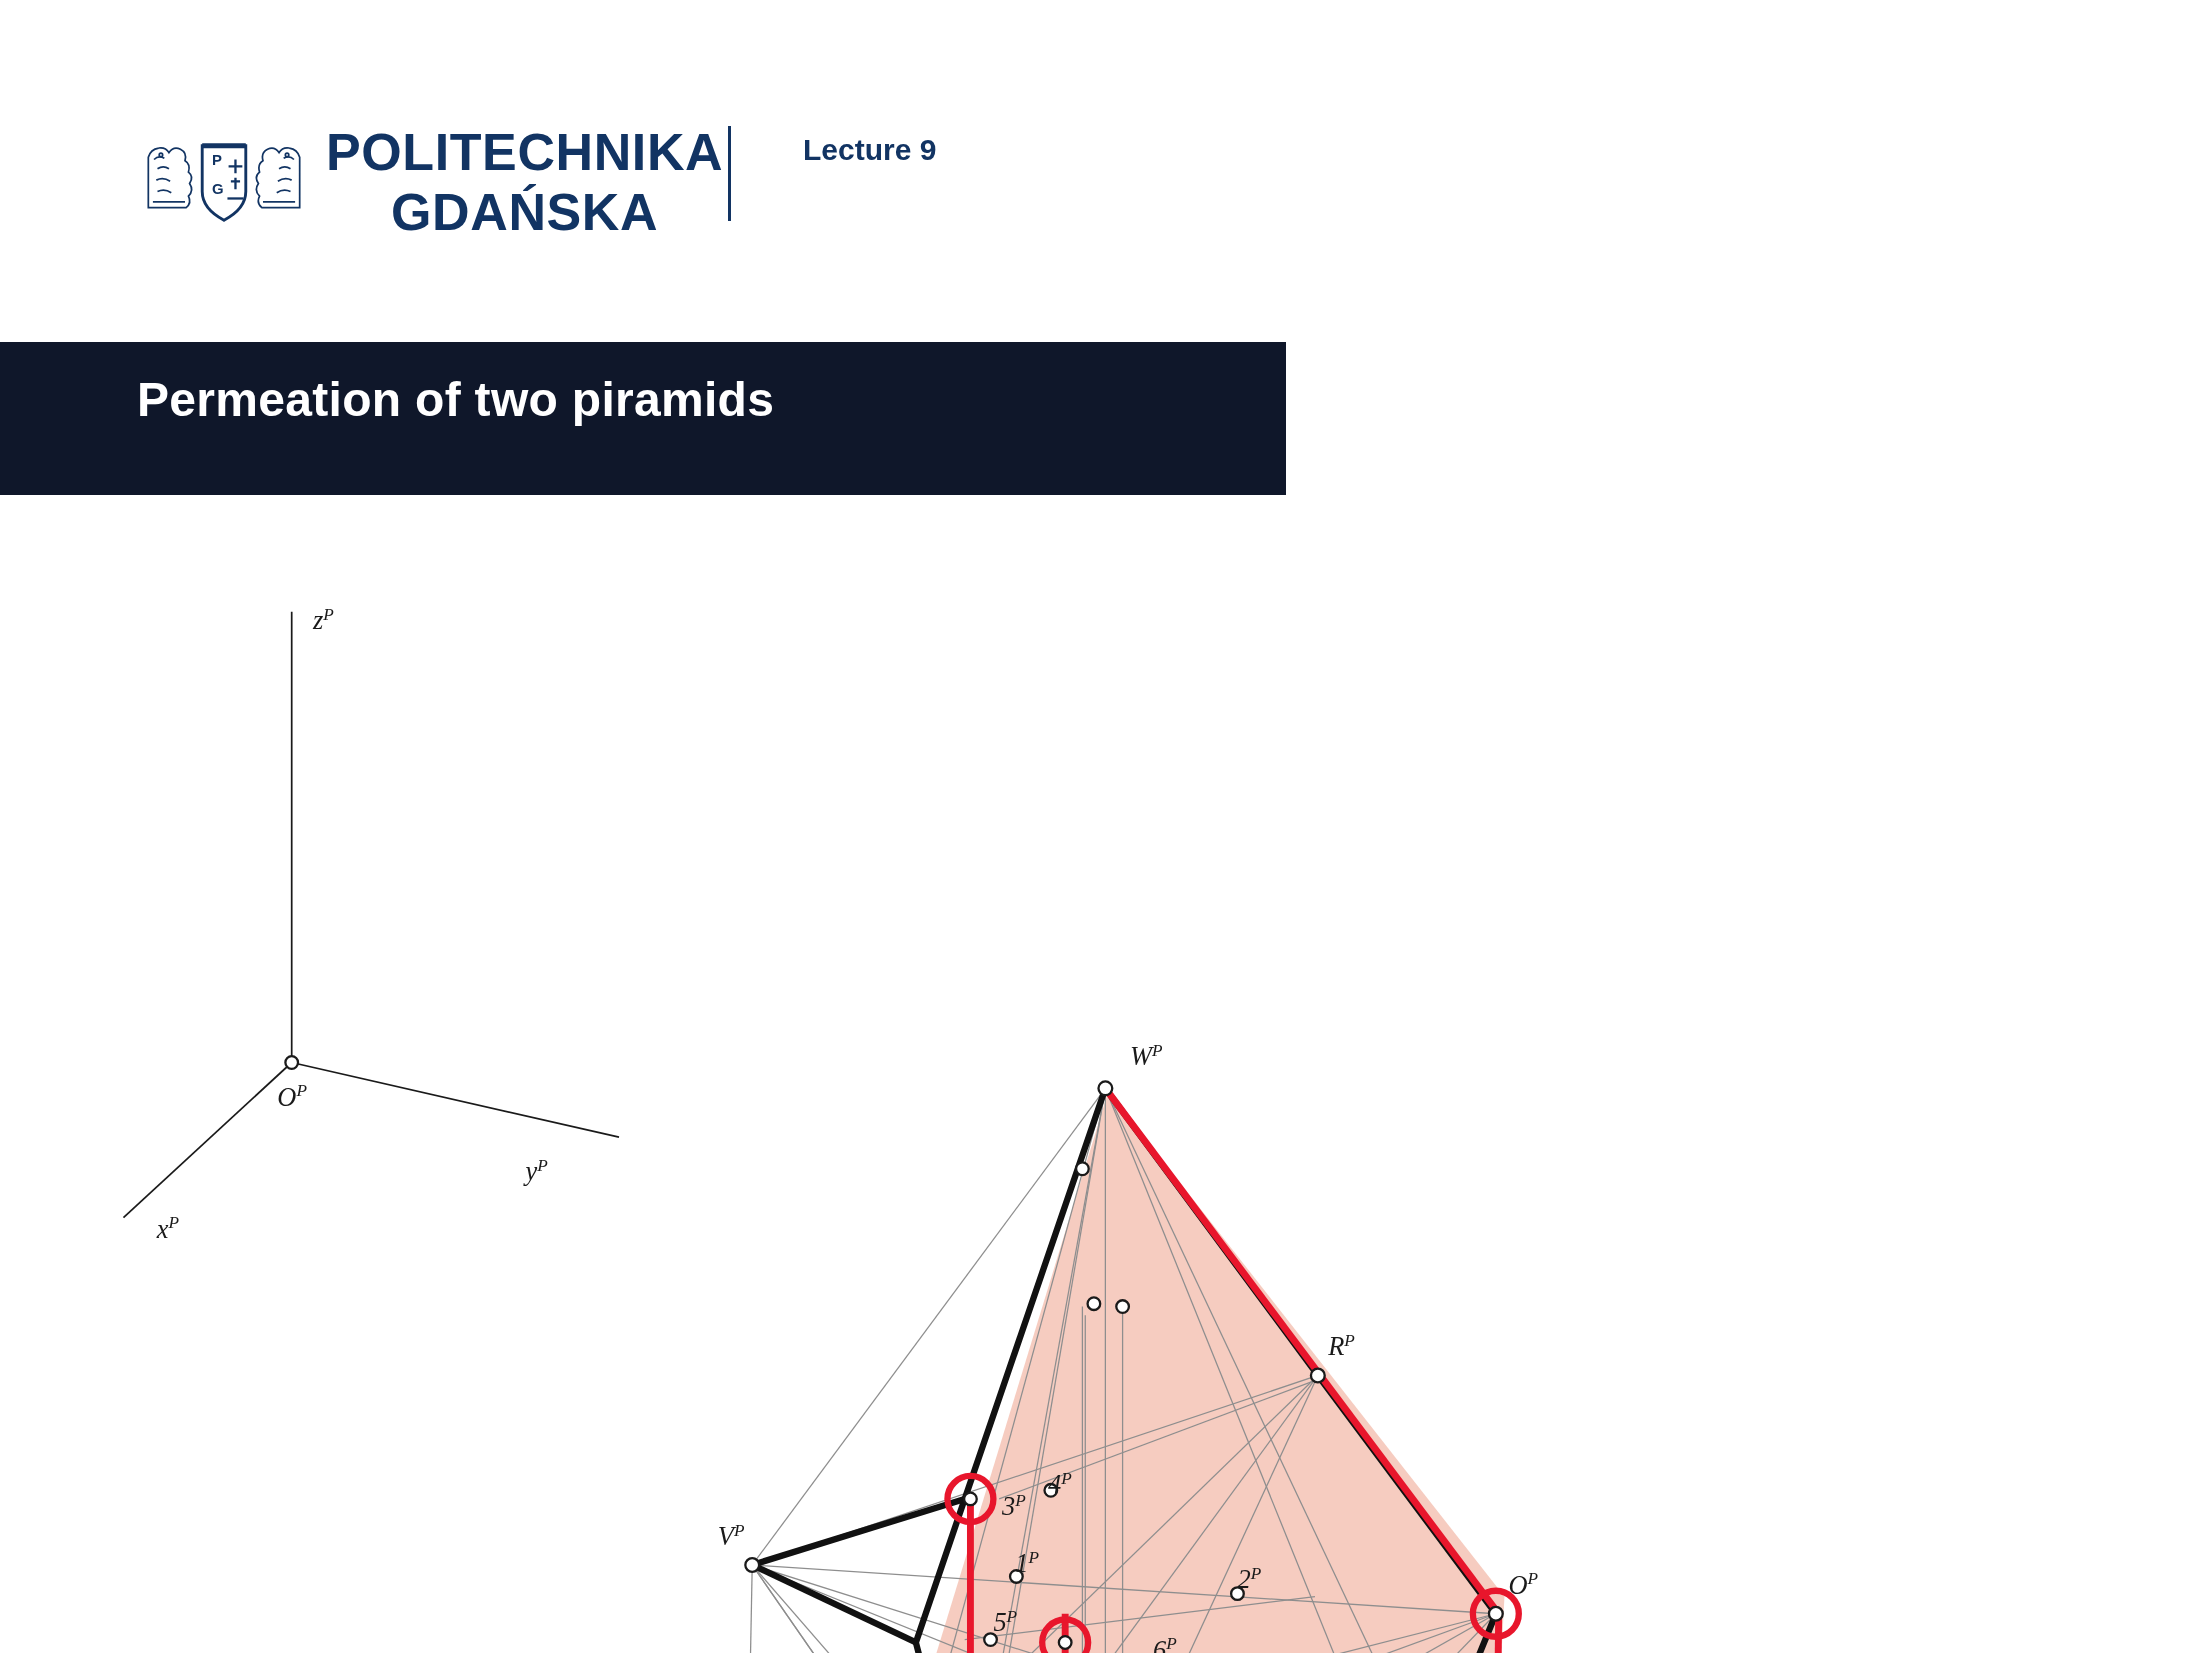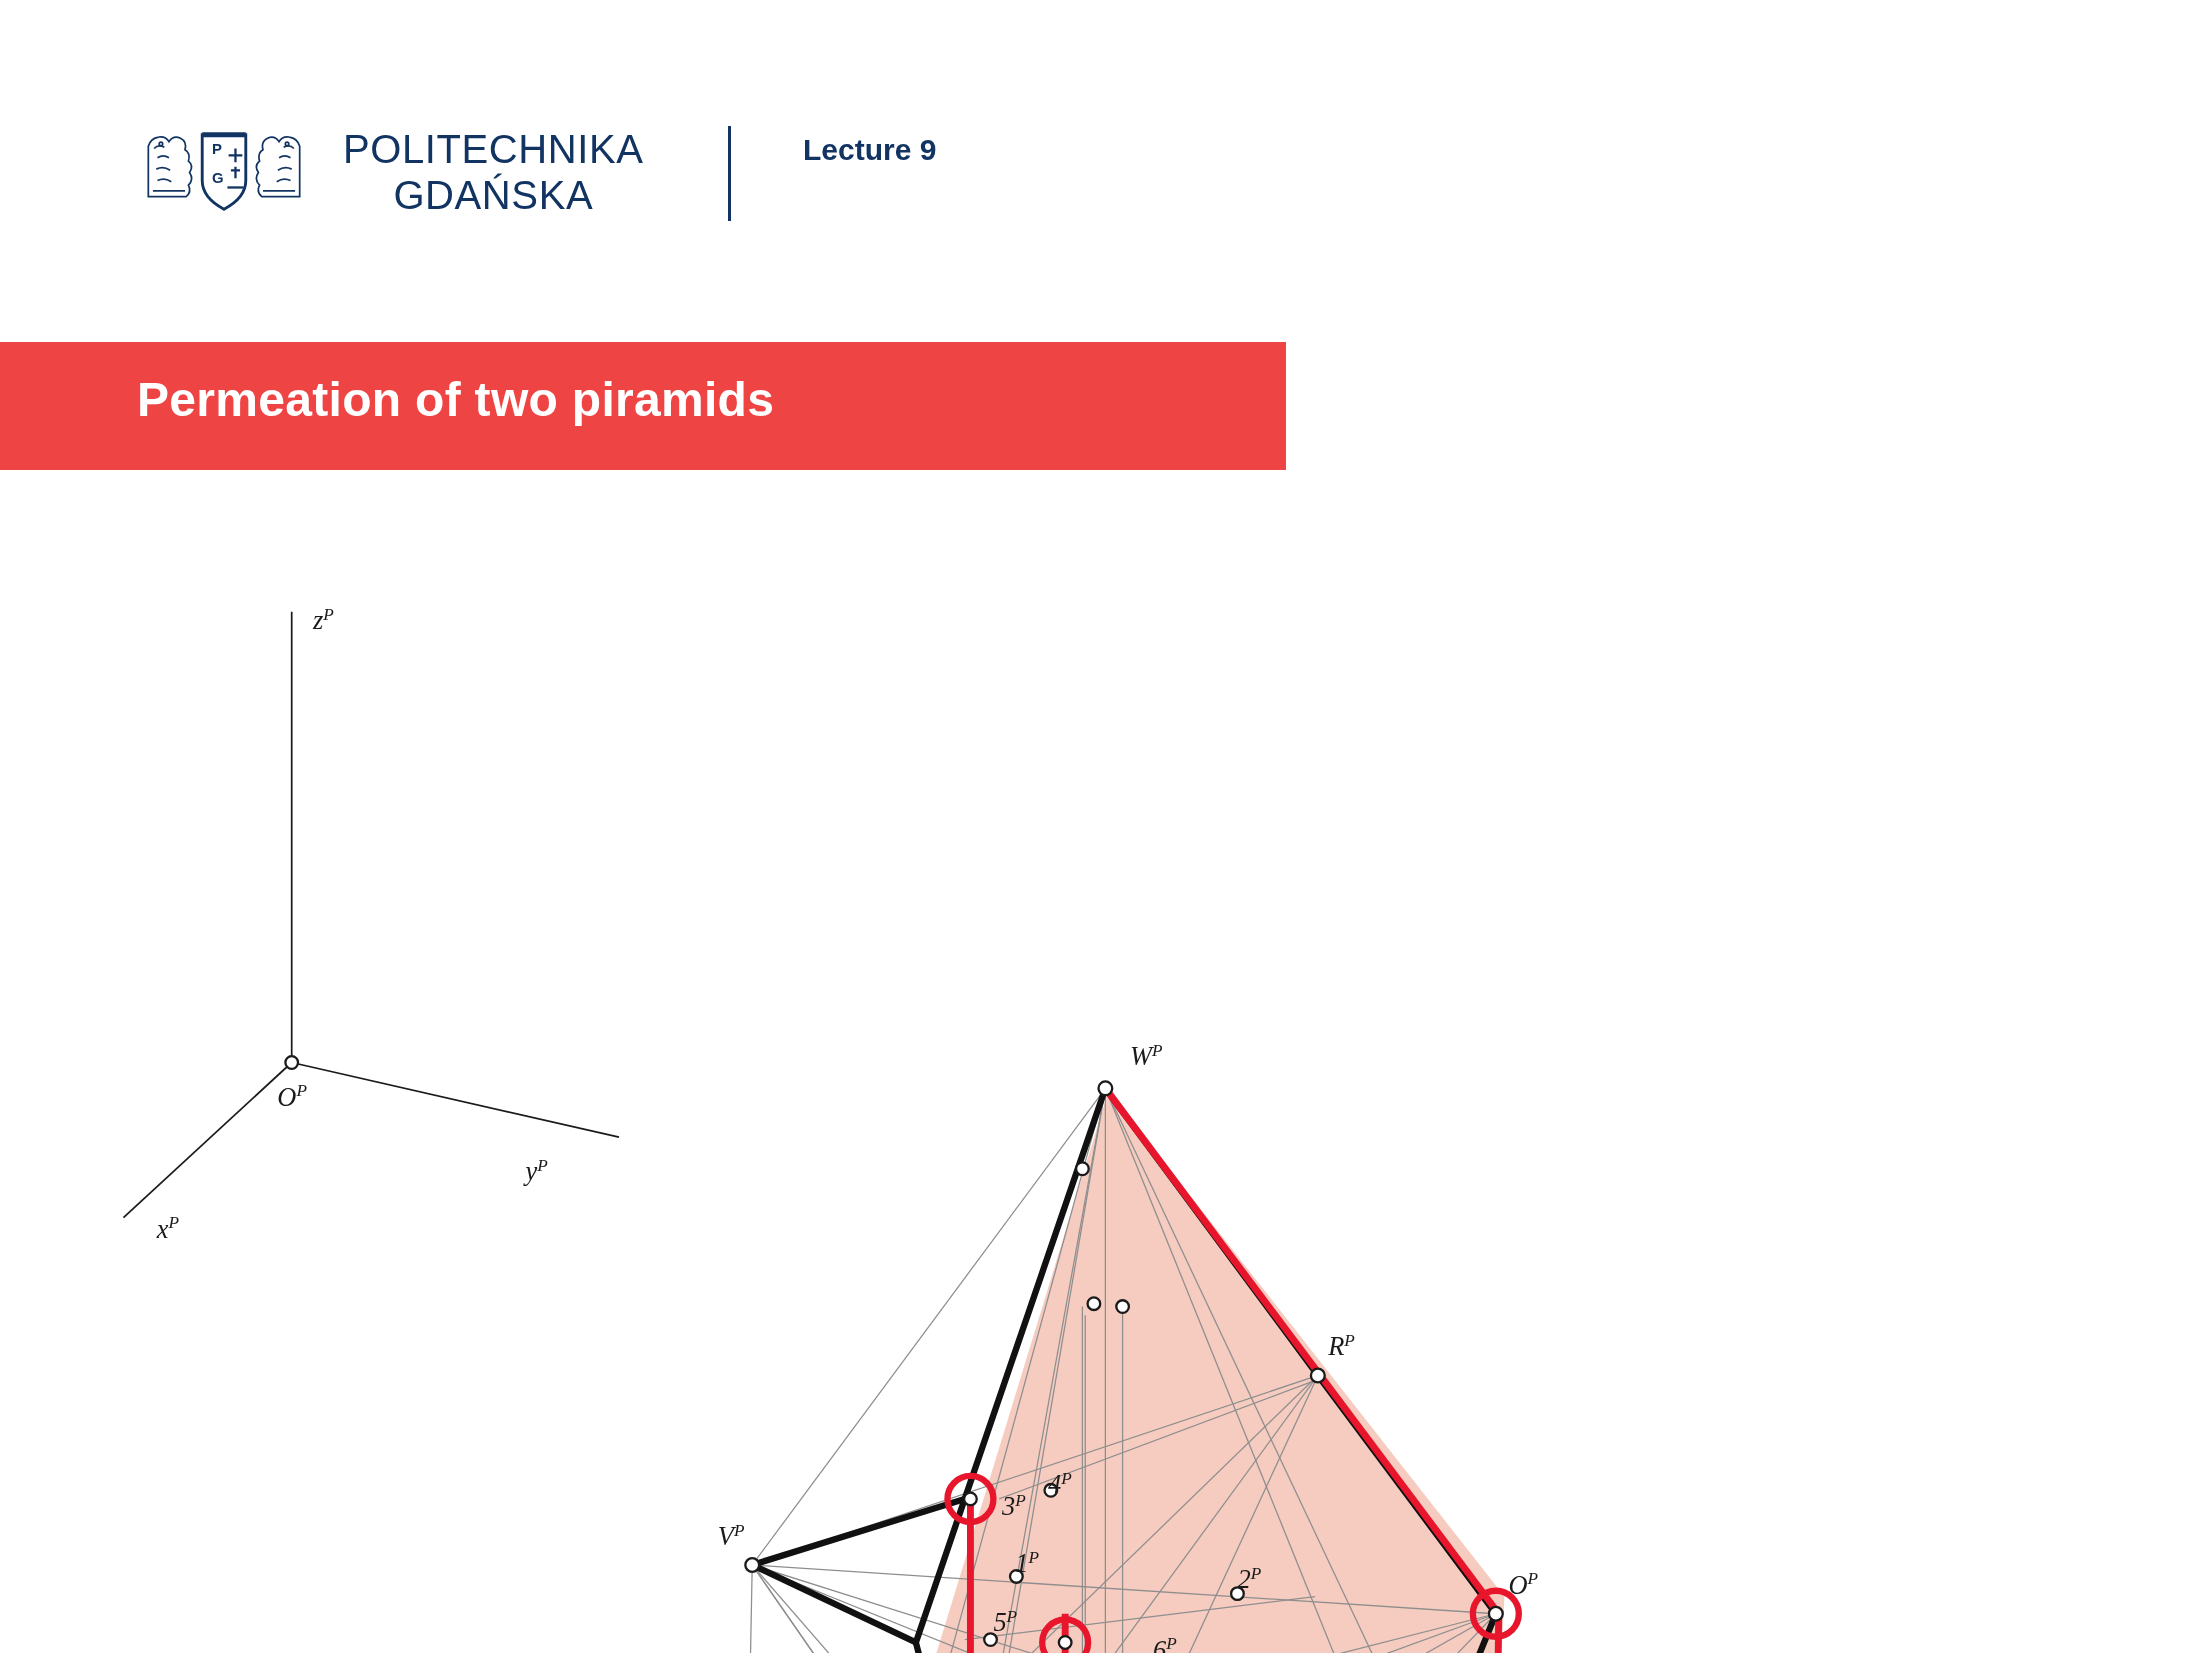--- a/index.html
+++ b/index.html
@@ -28,24 +28,24 @@
     top: 123px;
     display: flex;
     align-items: center;
   }
   #crest {
     width: 172px;
     height: 98px;
     position: relative;
   }
   #logo-text {
-    margin-left: 33px;
+    margin-left: 16px;
     color: #123463;
-    font-weight: normal;
-    font-size: 40px;
+    font-weight: bold;
+    font-size: 52px;
     line-height: 1.15;
     letter-spacing: 0.6px;
     white-space: nowrap;
   }
   #header-divider {
     position: absolute;
     left: 728px;
     top: 126px;
     width: 2.9px;
     height: 95px;
@@ -60,22 +60,22 @@
     font-size: 30px;
     line-height: 1.5;
   }
 
   
   #title-band {
     position: absolute;
     left: 0;
     top: 342px;
     width: 1286px;
-    height: 128px;
-    background: #ef4444;
+    height: 153px;
+    background: #0f172a;
   }
   #title-band-text {
     position: absolute;
     left: 137px;
     top: 30px;
     color: #ffffff;
     font-weight: bold;
     font-size: 48px;
     letter-spacing: 0.3px;
   }

